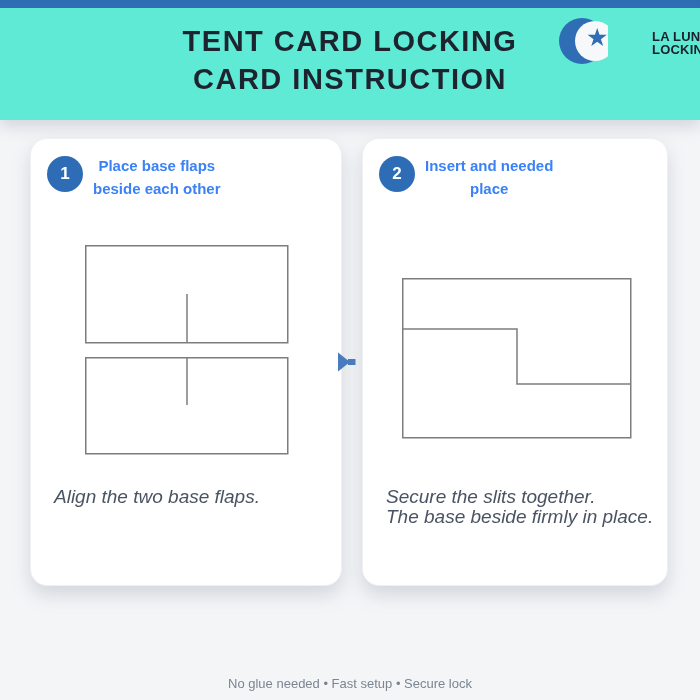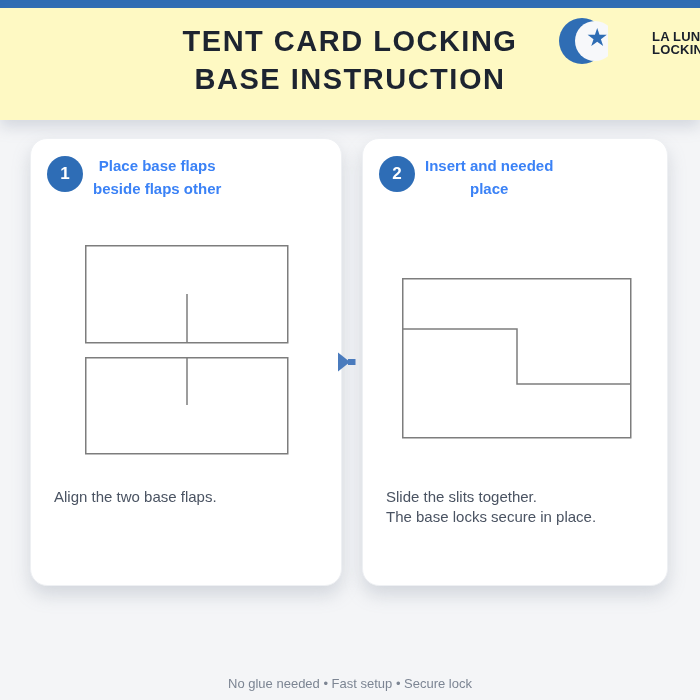--- a/index.html
+++ b/index.html
@@ -16,21 +16,21 @@
   .topbar {
     position: absolute; left: 0; top: 0;
     width: 700px; height: 8px;
     background: #2f6db4;
   }
 
   
   .header {
     position: absolute; left: 0; top: 8px;
     width: 700px; height: 112px;
-    background: #fef9c3;
+    background: #5eead4;
     box-shadow: 0 7px 14px rgba(130,140,160,0.28);
     z-index: 1;
   }
   .page-title {
     position: absolute; left: 0; top: 14px;
     width: 700px;
     margin: 0;
     text-align: center;
     font-size: 29px; line-height: 38px;
     font-weight: 800;
@@ -98,22 +98,23 @@
   }
   .card-title span { display: block; }
 
   .diagram { position: absolute; pointer-events: none; }
   .diagram-1 { left: 54px; top: 106px; }
   .diagram-2 { left: 39px; top: 139px; }
 
   .caption {
     position: absolute; left: 23px; top: 348px;
     margin: 0;
-    font-size: 15px; line-height: 19.5px;
+    font-size: 19px; line-height: 19.5px;
     color: #4a5362;
+    font-style: italic;
   }
   .caption span { display: block; }
 
   
   .next-arrow {
     position: absolute; left: 336px; top: 351px;
     width: 22px; height: 22px;
     z-index: 3;
   }
 
@@ -127,40 +128,40 @@
   }
 </style>
 </head>
 <body>
 
 <div class="topbar"></div>
 
 <header class="header">
   <h1 class="page-title">
     <span>TENT CARD LOCKING</span>
-    <span>BASE INSTRUCTION</span>
+    <span>CARD INSTRUCTION</span>
   </h1>
 
   <svg class="logo-crescent" viewBox="0 0 52 52">
     <circle cx="26" cy="27" r="23" fill="#2f6db4"></circle>
     <circle cx="39" cy="27" r="20" fill="#f7f8fa"></circle>
   </svg>
   <div class="logo-star">★</div>
   <div class="logo-text">
     <div>LA LUNAR</div>
     <div>LOCKING INC</div>
   </div>
 </header>
 
 <section class="card card-1">
   <div class="card-head">
     <div class="step-circle">1</div>
     <h2 class="card-title">
       <span>Place base flaps</span>
-      <span>beside flaps other</span>
+      <span>beside each other</span>
     </h2>
   </div>
 
   <svg class="diagram diagram-1" width="204" height="210" viewBox="0 0 204 210">
     <rect x="0.75" y="0.75" width="202" height="97" fill="none" stroke="#7d7d7d" stroke-width="1.5"></rect>
     <line x1="102" y1="49" x2="102" y2="98" stroke="#7d7d7d" stroke-width="1.5"></line>
     <rect x="0.75" y="112.75" width="202" height="96" fill="none" stroke="#7d7d7d" stroke-width="1.5"></rect>
     <line x1="102" y1="113" x2="102" y2="160" stroke="#7d7d7d" stroke-width="1.5"></line>
   </svg>
 
@@ -182,18 +183,18 @@
       <span>place</span>
     </h2>
   </div>
 
   <svg class="diagram diagram-2" width="230" height="161" viewBox="0 0 230 161">
     <rect x="0.75" y="0.75" width="228" height="159" fill="none" stroke="#7d7d7d" stroke-width="1.5"></rect>
     <polyline points="0,51 115,51 115,106 229,106" fill="none" stroke="#7d7d7d" stroke-width="1.5"></polyline>
   </svg>
 
   <p class="caption">
-    <span>Slide the slits together.</span>
-    <span>The base locks secure in place.</span>
+    <span>Secure the slits together.</span>
+    <span>The base beside firmly in place.</span>
   </p>
 </section>
 
 <footer class="footer">No glue needed • Fast setup • Secure lock</footer>
 
 </body></html>

